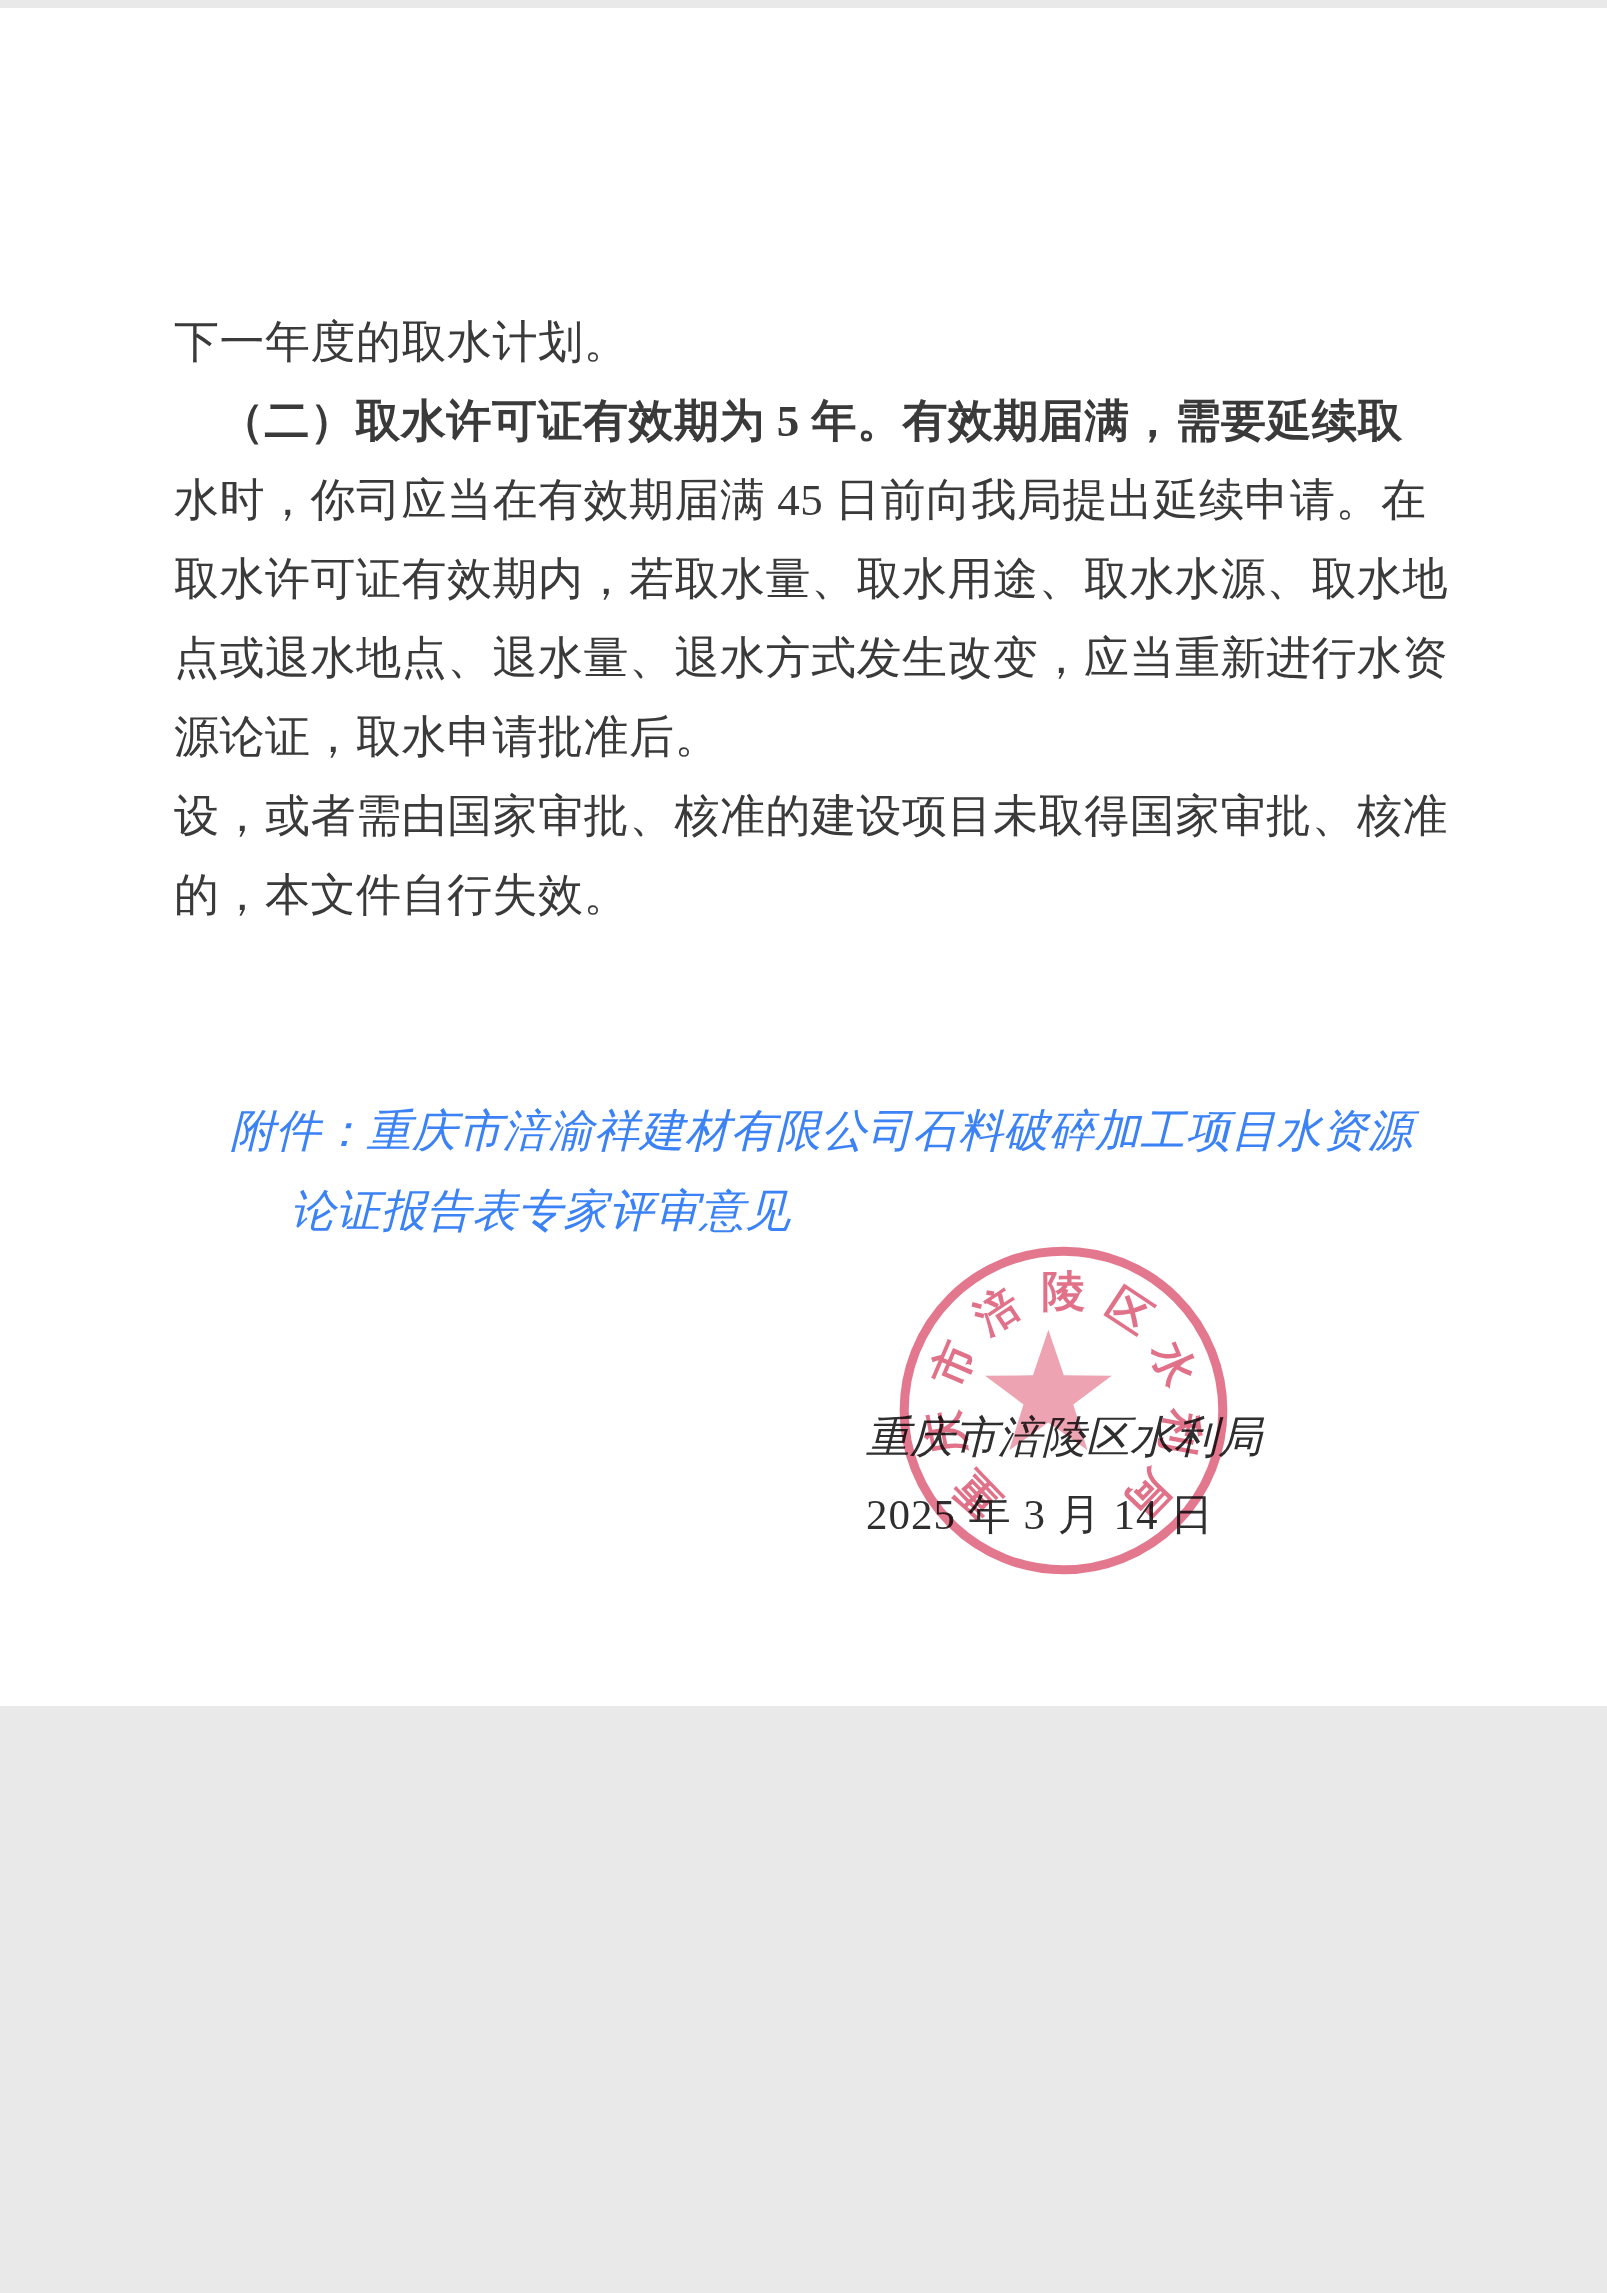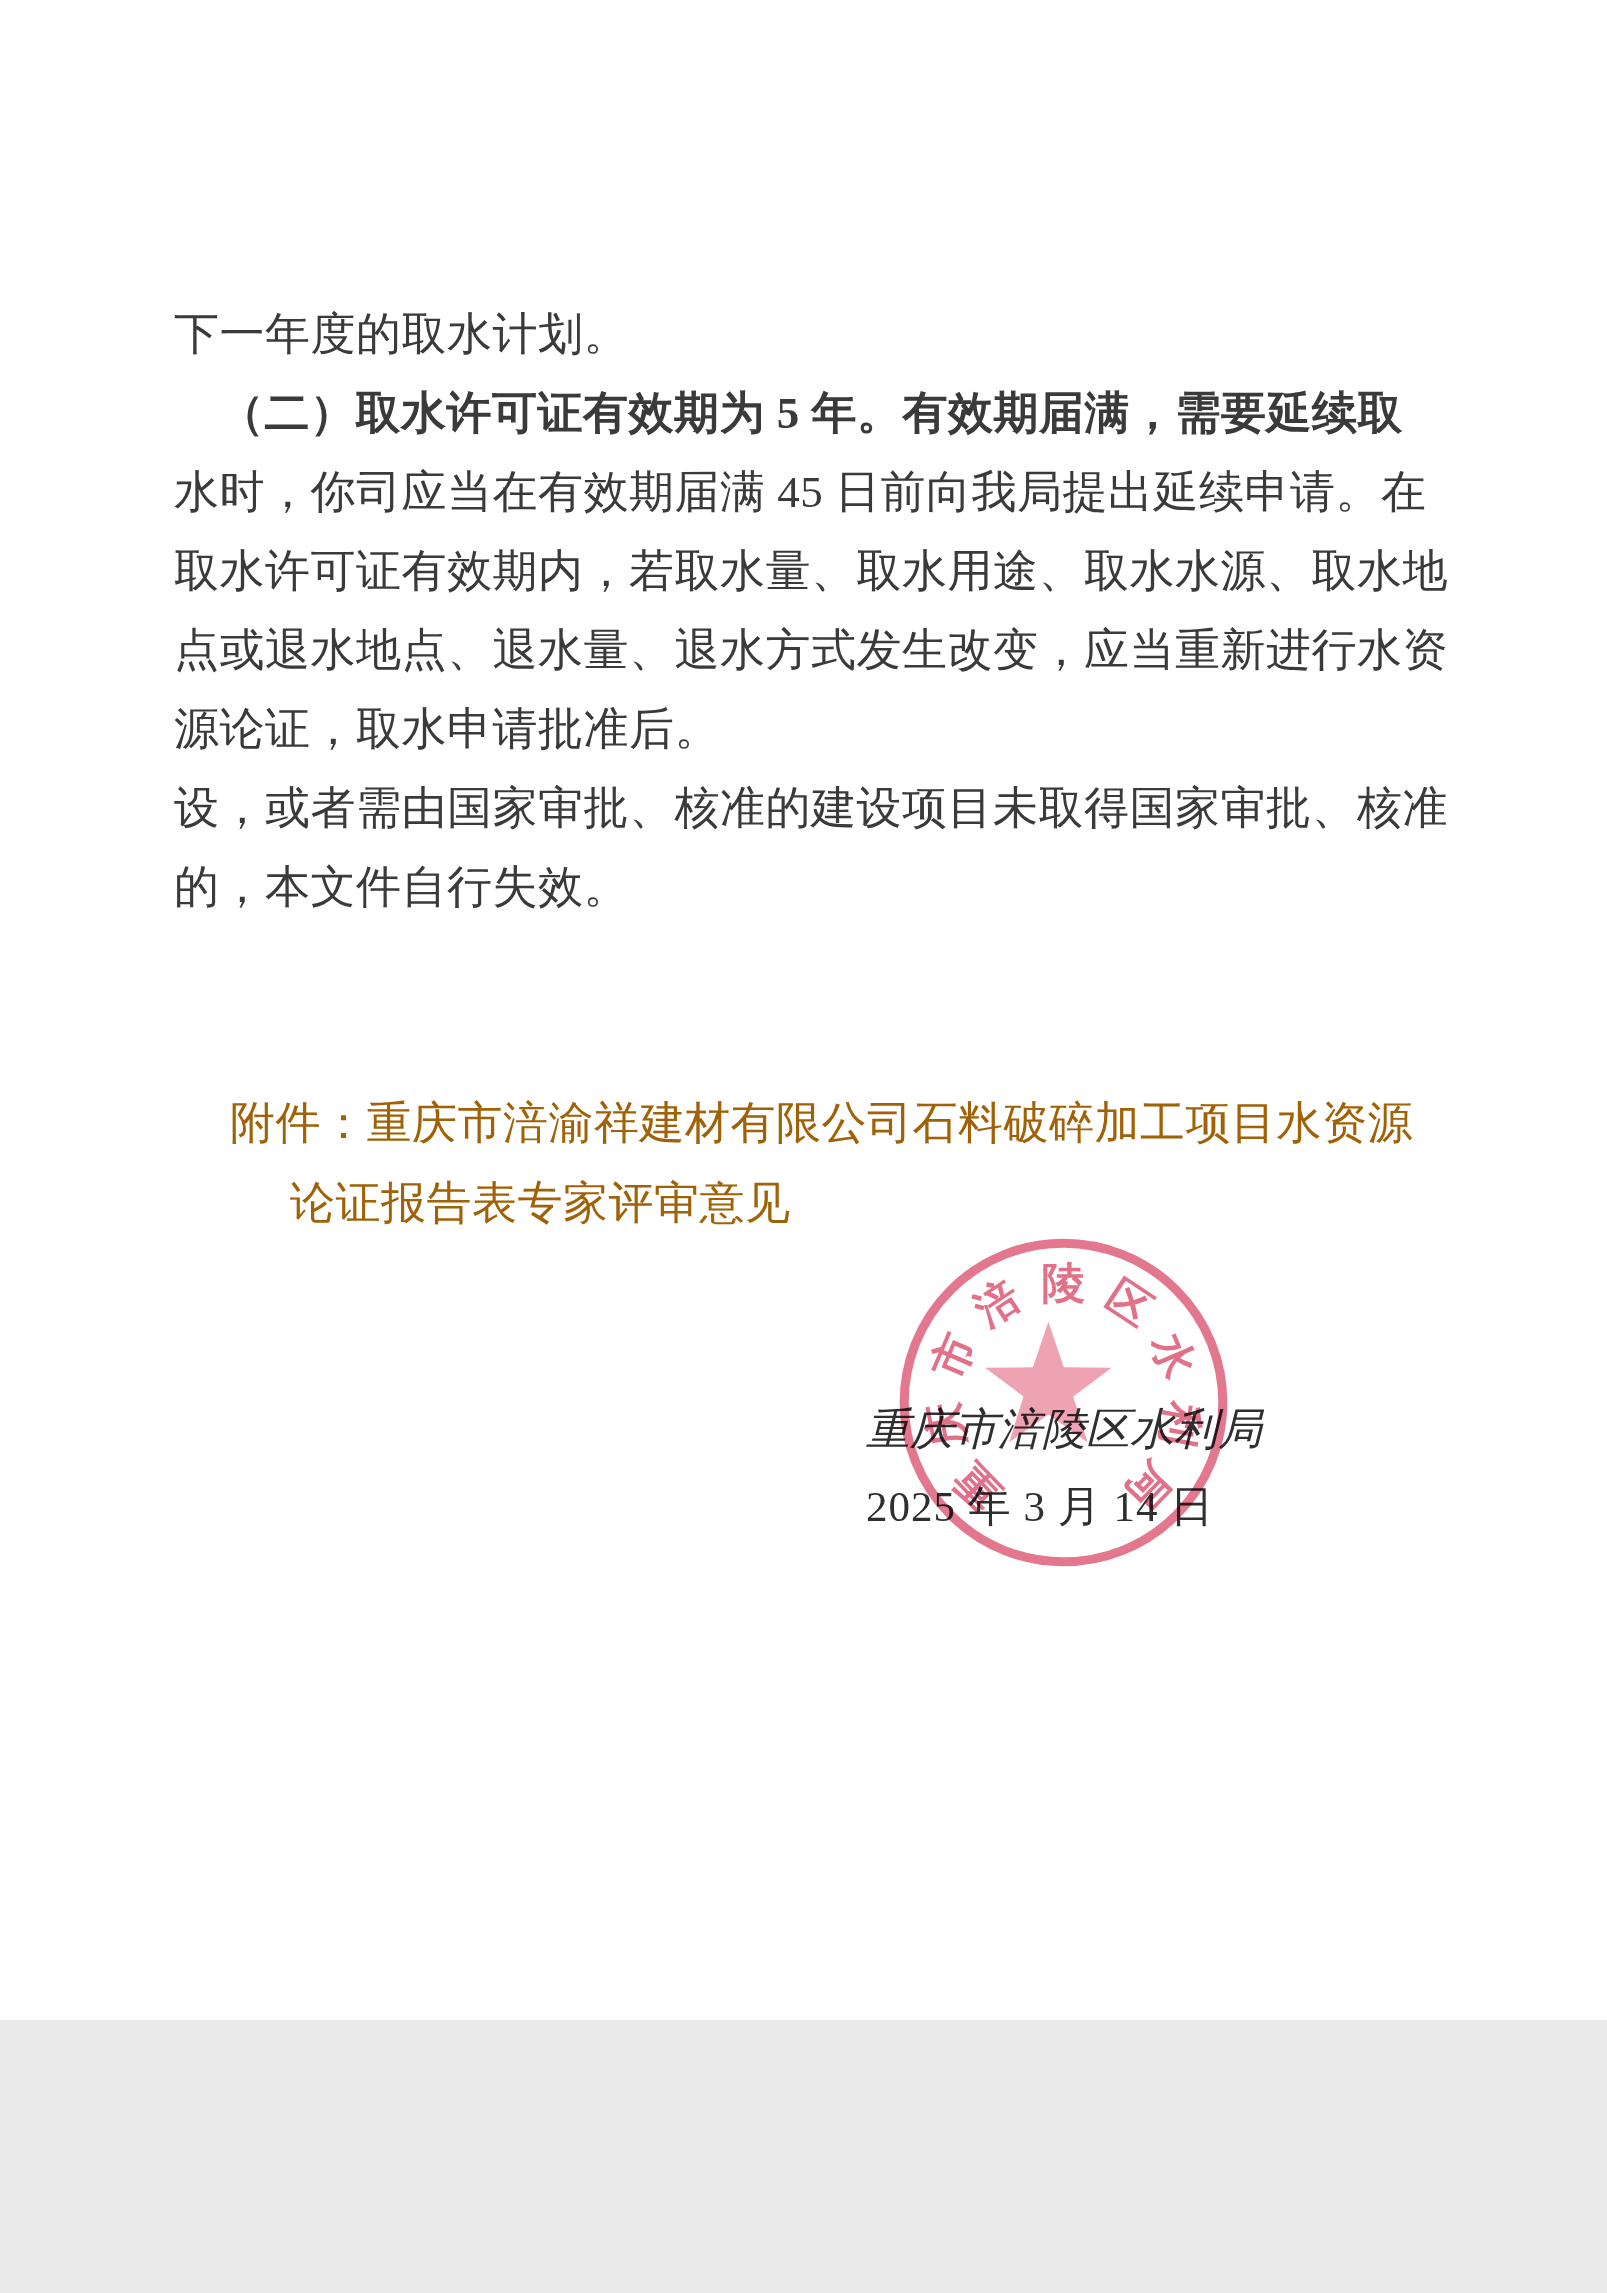--- a/index.html
+++ b/index.html
@@ -1,36 +1,36 @@
 <!DOCTYPE html>
 <html><head>
 <meta charset="utf-8">
 <style>
   html,body{margin:0;padding:0;background:#e9e9e9;}
   .page{
     position:relative;
-    width:1607px;height:2020px;
-    margin:0 auto;
+    width:1607px;height:1698px;
+    margin:8px auto;
     background:#ffffff;
     font-family:"Liberation Serif","DejaVu Serif",serif;
     color:#343434;
     overflow:hidden;
   }
   .body-text{
     position:absolute;left:174px;top:295px;width:1278px;
     font-size:45px;line-height:79px;
     letter-spacing:0.5px;
     color:#3a3a3a;
   }
   .body-text .line{white-space:nowrap;}
   .body-text .line.ind{text-indent:45px;font-weight:bold;}
   .attachment{
     position:absolute;left:230px;top:1083px;width:1268px;
     font-size:45px;line-height:80px;
-    letter-spacing:0.5px;color:#a16207;
+    letter-spacing:0.5px;color:#3b82f6;font-style:italic;
   }
   .attachment .cont{padding-left:60px;}
   .signature{
     position:absolute;left:866px;top:1400px;width:390px;
     text-align:center;font-size:44px;color:#2f2f2f;
     white-space:nowrap;z-index:2;font-style:italic;
   }
   .sign-date{
     position:absolute;left:866px;top:1478px;width:390px;
     font-size:43px;color:#2f2f2f;

